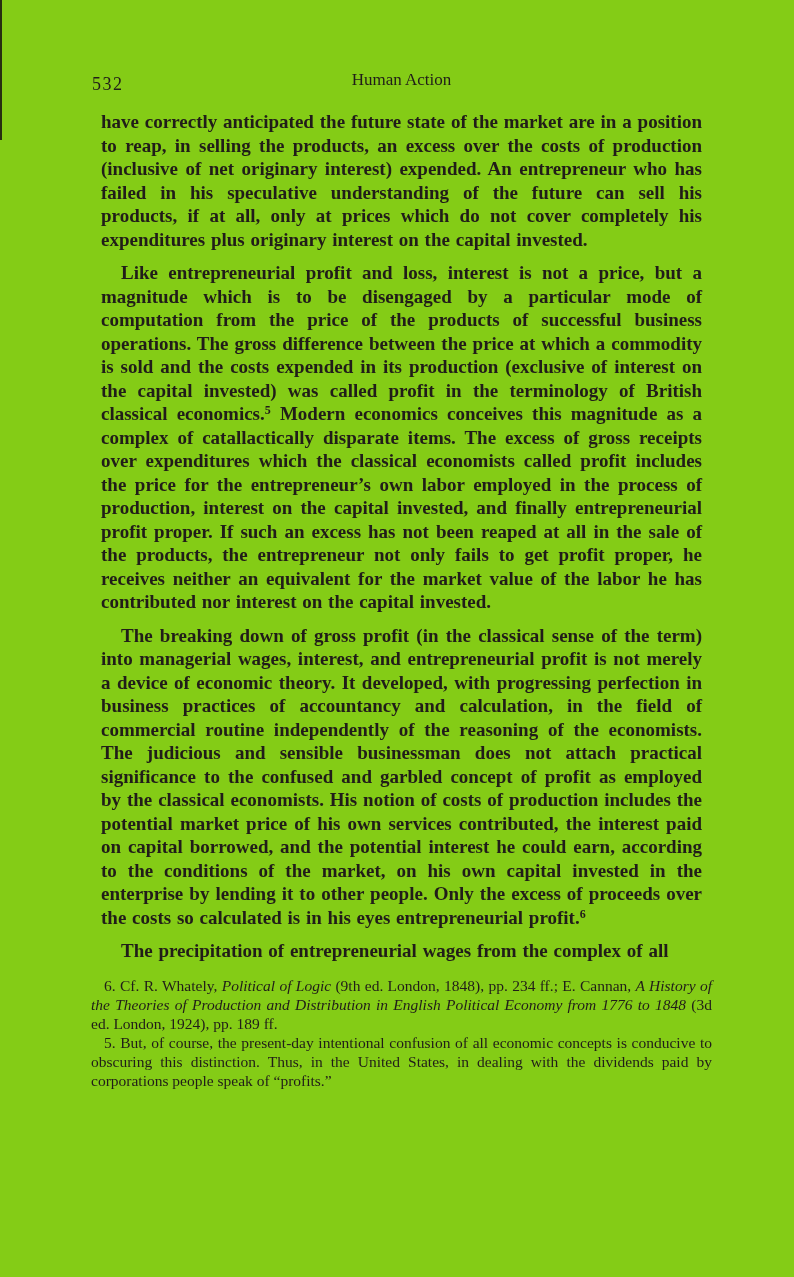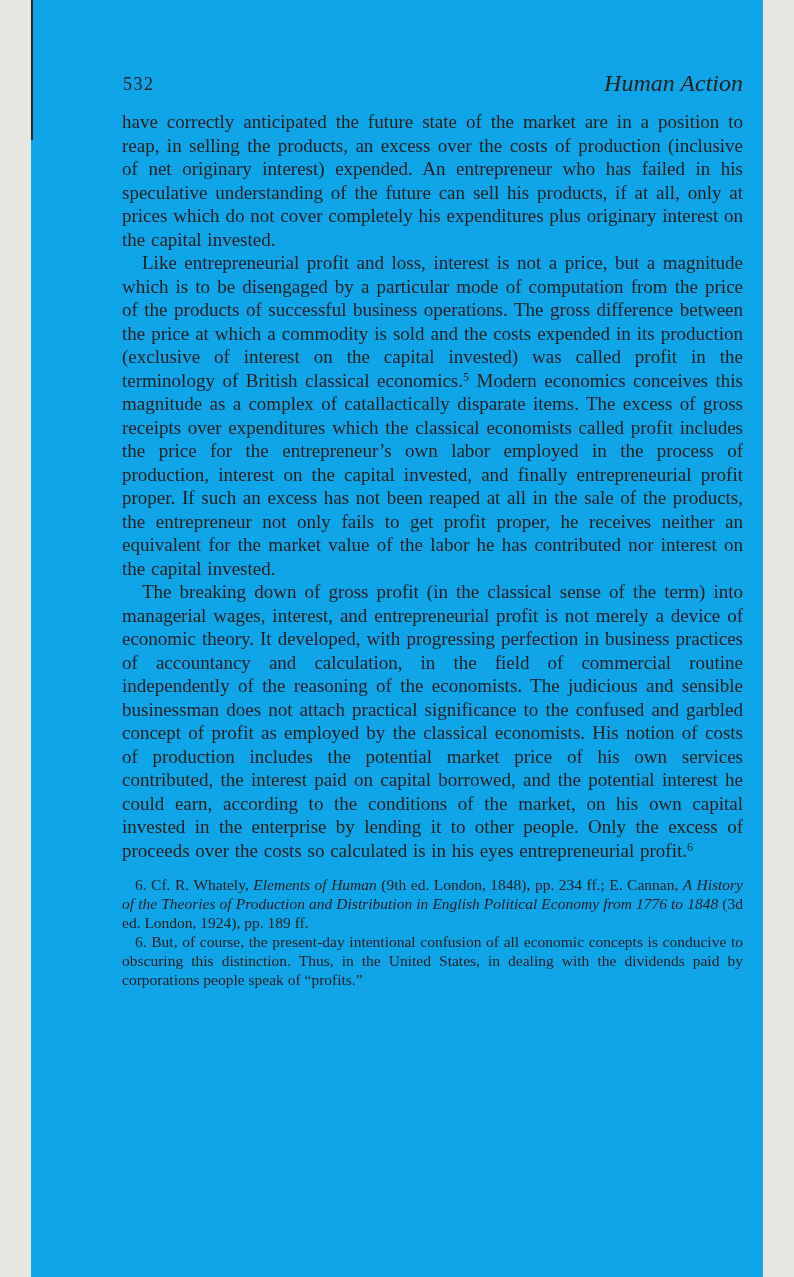--- a/index.html
+++ b/index.html
@@ -4,24 +4,24 @@
 <title>Human Action — p. 532</title>
 <style>
   * { box-sizing: border-box; }
   html, body { margin: 0; padding: 0; }
   body {
     font-family: "Liberation Serif", "DejaVu Serif", serif;
     background: #e8e6e0;
   }
   .page {
     position: relative;
-    width: 732px;
+    width: 794px;
     height: 1277px;
     margin: 0 auto;
-    background: #0ea5e9;
+    background: #84cc16;
     color: #211d19;
     overflow: hidden;
   }
   .edge-artifact {
     position: absolute;
     left: 0;
     top: 0;
     width: 2px;
     height: 140px;
     background: #16130f;
@@ -40,31 +40,31 @@
   }
   .page-number {
     position: absolute;
     left: 1px;
     top: 4px;
     font-size: 18px;
     letter-spacing: 1.5px;
   }
   .running-title {
     display: block;
-    text-align: right;
-    font-style: italic;
-    font-size: 24px;
+    text-align: center;
+    font-size: 17px;
   }
   .body-text p {
-    margin: 0;
+    margin: 10px;
     font-size: 19px;
     line-height: 23.5px;
     text-align: justify;
     text-indent: 20px;
     word-spacing: 1px;
+    font-weight: bold;
   }
   .body-text p.no-indent { text-indent: 0; }
   sup.fn-ref {
     font-size: 12px;
     line-height: 0;
     vertical-align: baseline;
     position: relative;
     top: -6px;
   }
   .footnotes {
@@ -93,25 +93,26 @@
     </header>
 
     <main class="body-text">
 
       <p class="no-indent"><span>have correctly anticipated the future state of the market are in a position to reap, in selling the products, an excess over the costs of production (inclusive of net originary interest) expended. An entrepreneur who has failed in his speculative understanding of the future can sell his products, if at all, only at prices which do not cover completely his expenditures plus originary interest on the capital invested.</span></p>
 
       <p><span>Like entrepreneurial profit and loss, interest is not a price, but a magnitude which is to be disengaged by a particular mode of computation from the price of the products of successful business operations. The gross difference between the price at which a commodity is sold and the costs expended in its production (exclusive of interest on the capital invested) was called profit in the terminology of British classical economics.</span><sup class="fn-ref">5</sup><span> Modern economics conceives this magnitude as a complex of catallactically disparate items. The excess of gross receipts over expenditures which the classical economists called profit includes the price for the entrepreneur’s own labor employed in the process of production, interest on the capital invested, and finally entrepreneurial profit proper. If such an excess has not been reaped at all in the sale of the products, the entrepreneur not only fails to get profit proper, he receives neither an equivalent for the market value of the labor he has contributed nor interest on the capital invested.</span></p>
 
       <p><span>The breaking down of gross profit (in the classical sense of the term) into managerial wages, interest, and entrepreneurial profit is not merely a device of economic theory. It developed, with progressing perfection in business practices of accountancy and calculation, in the field of commercial routine independently of the reasoning of the economists. The judicious and sensible businessman does not attach practical significance to the confused and garbled concept of profit as employed by the classical economists. His notion of costs of production includes the potential market price of his own services contributed, the interest paid on capital borrowed, and the potential interest he could earn, according to the conditions of the market, on his own capital invested in the enterprise by lending it to other people. Only the excess of proceeds over the costs so calculated is in his eyes entrepreneurial profit.</span><sup class="fn-ref">6</sup></p>
 
+      <p><span>The precipitation of entrepreneurial wages from the complex of all</span></p>
 
     </main>
 
     <footer class="footnotes">
 
-      <p><span>6. Cf. R. Whately, </span><span class="italic">Elements of Human</span><span> (9th ed. London, 1848), pp. 234 ff.; E. Cannan, </span><span class="italic">A History of the Theories of Production and Distribution in English Political Economy from 1776 to 1848</span><span> (3d ed. London, 1924), pp. 189 ff.</span></p>
+      <p><span>6. Cf. R. Whately, </span><span class="italic">Political of Logic</span><span> (9th ed. London, 1848), pp. 234 ff.; E. Cannan, </span><span class="italic">A History of the Theories of Production and Distribution in English Political Economy from 1776 to 1848</span><span> (3d ed. London, 1924), pp. 189 ff.</span></p>
 
-      <p><span>6. But, of course, the present-day intentional confusion of all economic concepts is conducive to obscuring this distinction. Thus, in the United States, in dealing with the dividends paid by corporations people speak of “profits.”</span></p>
+      <p><span>5. But, of course, the present-day intentional confusion of all economic concepts is conducive to obscuring this distinction. Thus, in the United States, in dealing with the dividends paid by corporations people speak of “profits.”</span></p>
 
     </footer>
 
   </div>
 </div>
 
 </body></html>

